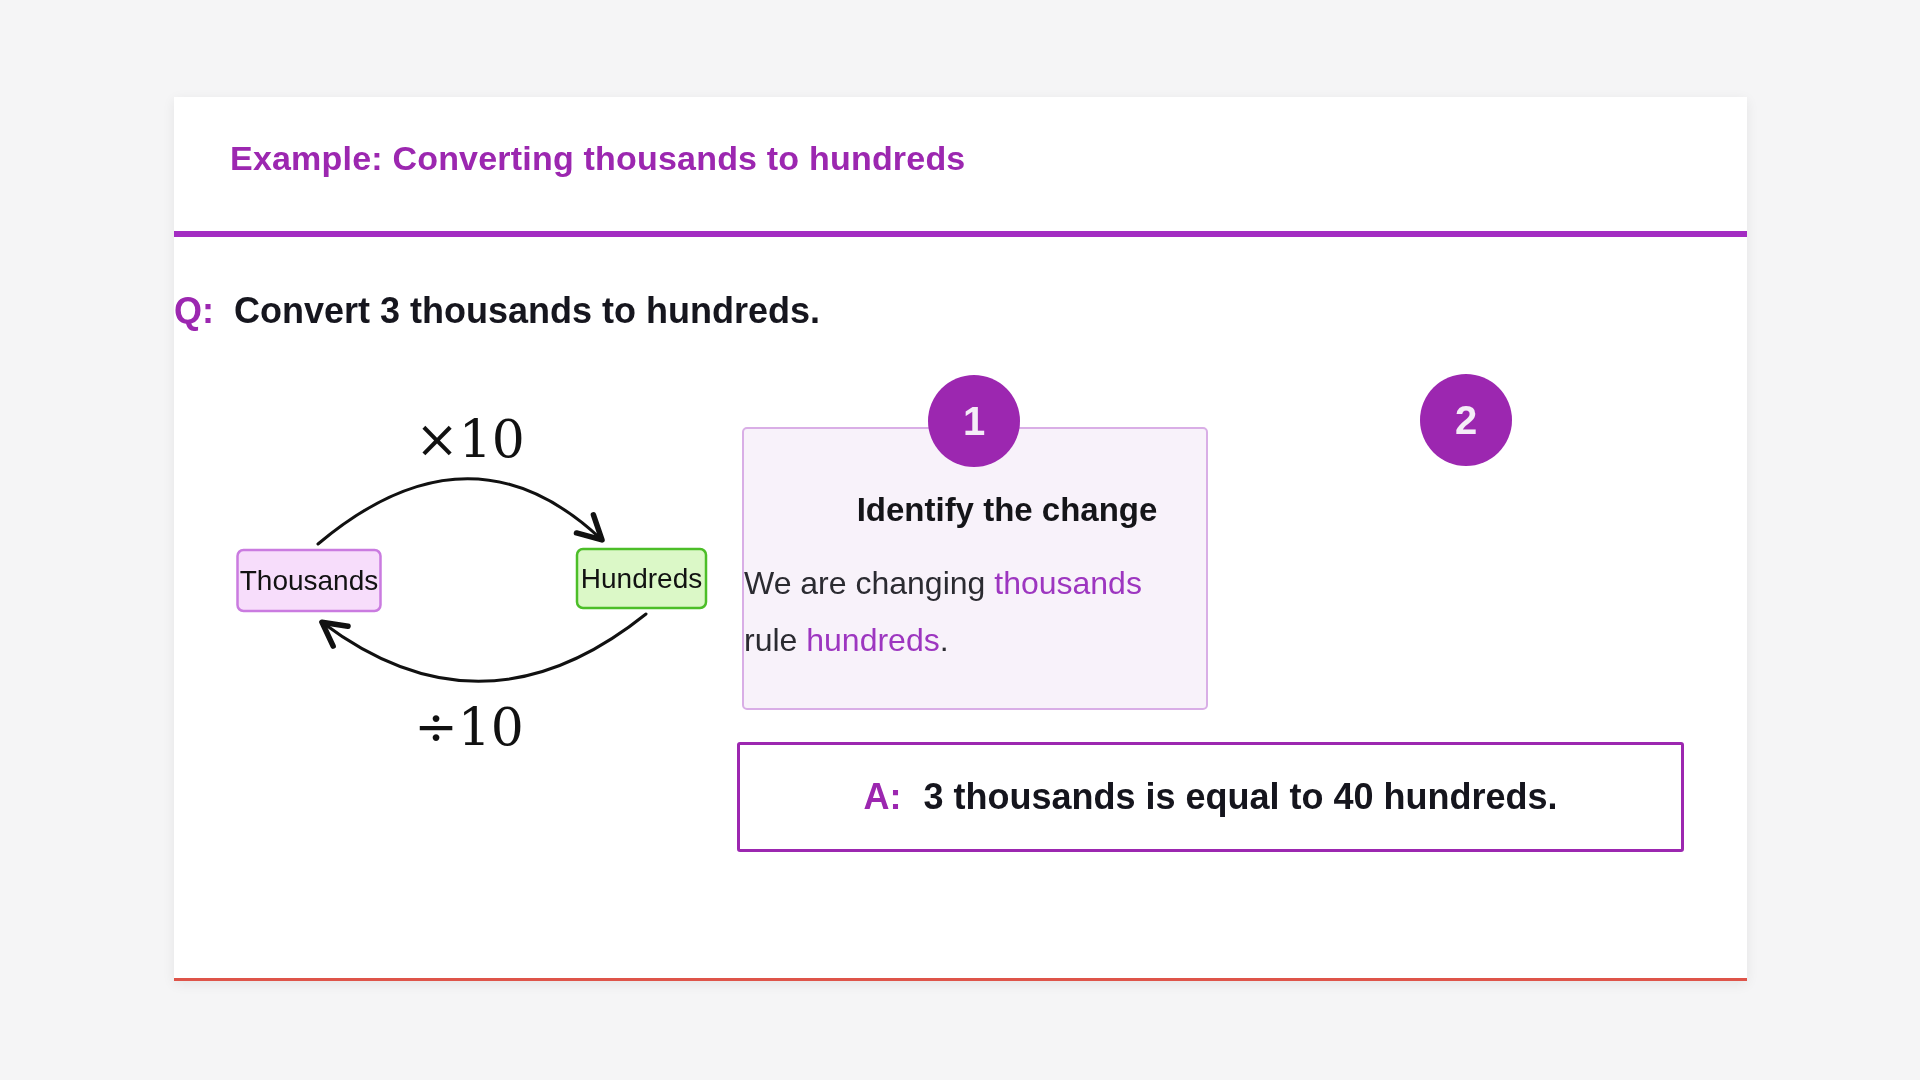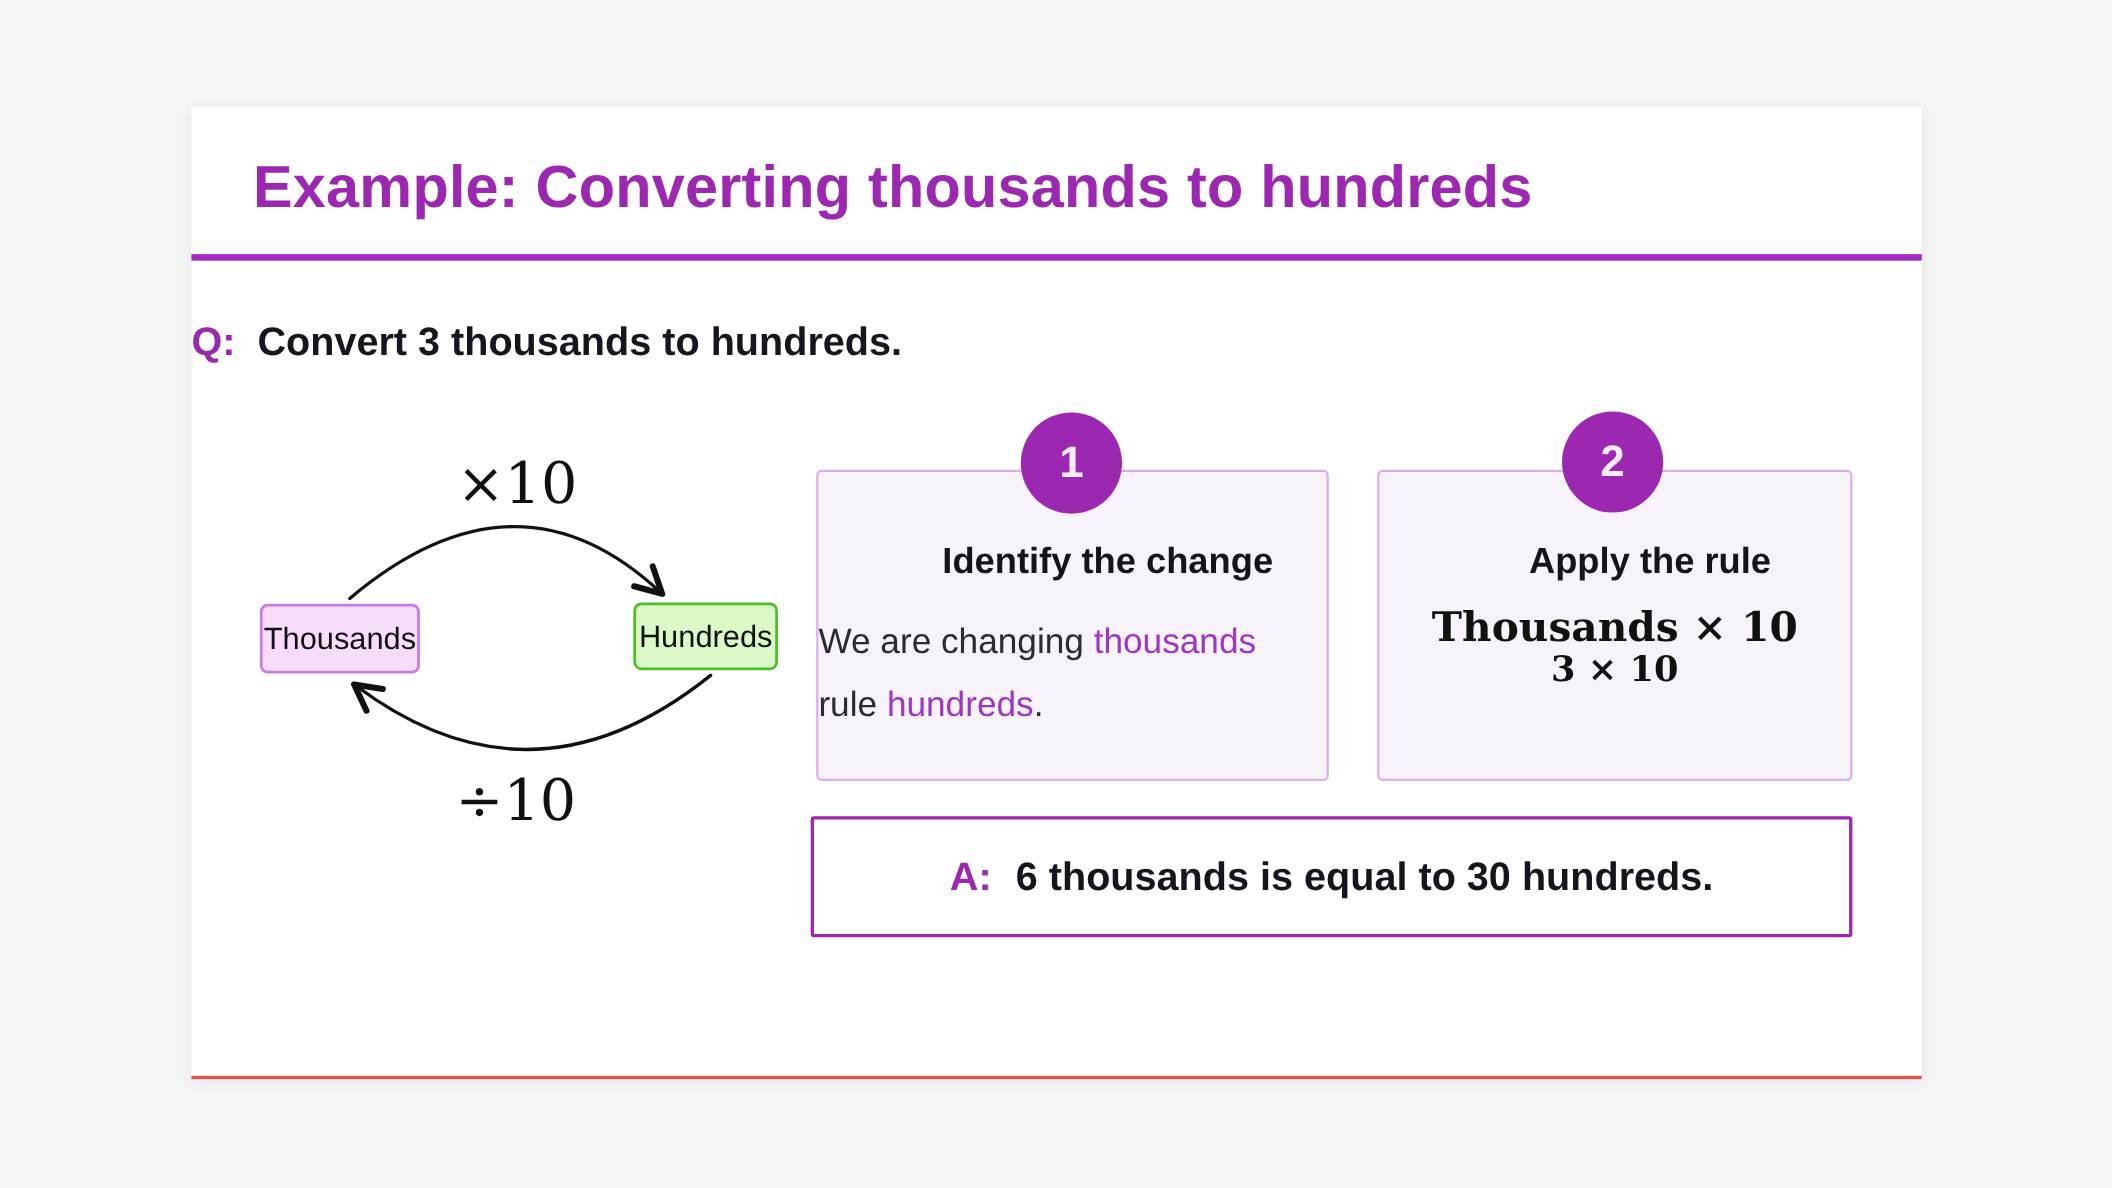--- a/index.html
+++ b/index.html
@@ -17,21 +17,21 @@
     left: 174px; top: 97px;
     width: 1573px; height: 884px;
     background: #ffffff;
     border-bottom: 3px solid #de5449;
     box-shadow: 0 3px 12px rgba(0,0,0,0.07);
   }
 
   .title {
     position: absolute;
     left: 56px; top: 42px;
-    font-size: 54px;
+    font-size: 34px;
     font-weight: bold;
     color: #9c27b0;
     letter-spacing: 0.2px;
   }
 
   .rule {
     position: absolute;
     left: 0; top: 134px;
     width: 100%; height: 6px;
     background: #a32cc2;
@@ -172,27 +172,20 @@
       <div class="step-title">Identify the change</div>
       <div class="step-body">
         <span>We are changing </span><span class="hl">thousands</span><br>
         <span>rule </span><span class="hl">hundreds</span><span>.</span>
       </div>
     </div>
 
     <div class="step-badge badge-2">
       <span>2</span>
     </div>
-    <div class="step-card step-2">
-      <div class="step-title">Apply the rule</div>
-      <div class="step-math">
-        <div class="math-l1">Thousands × 10</div>
-        <div class="math-l2">3 × 10</div>
-      </div>
-    </div>
 
     <div class="answer-box">
       <span class="a-label">A:</span>
-        <span>6 thousands is equal to 30 hundreds.</span>
+        <span>3 thousands is equal to 40 hundreds.</span>
     </div>
 
   </div>
 </div>
 
 </body></html>

